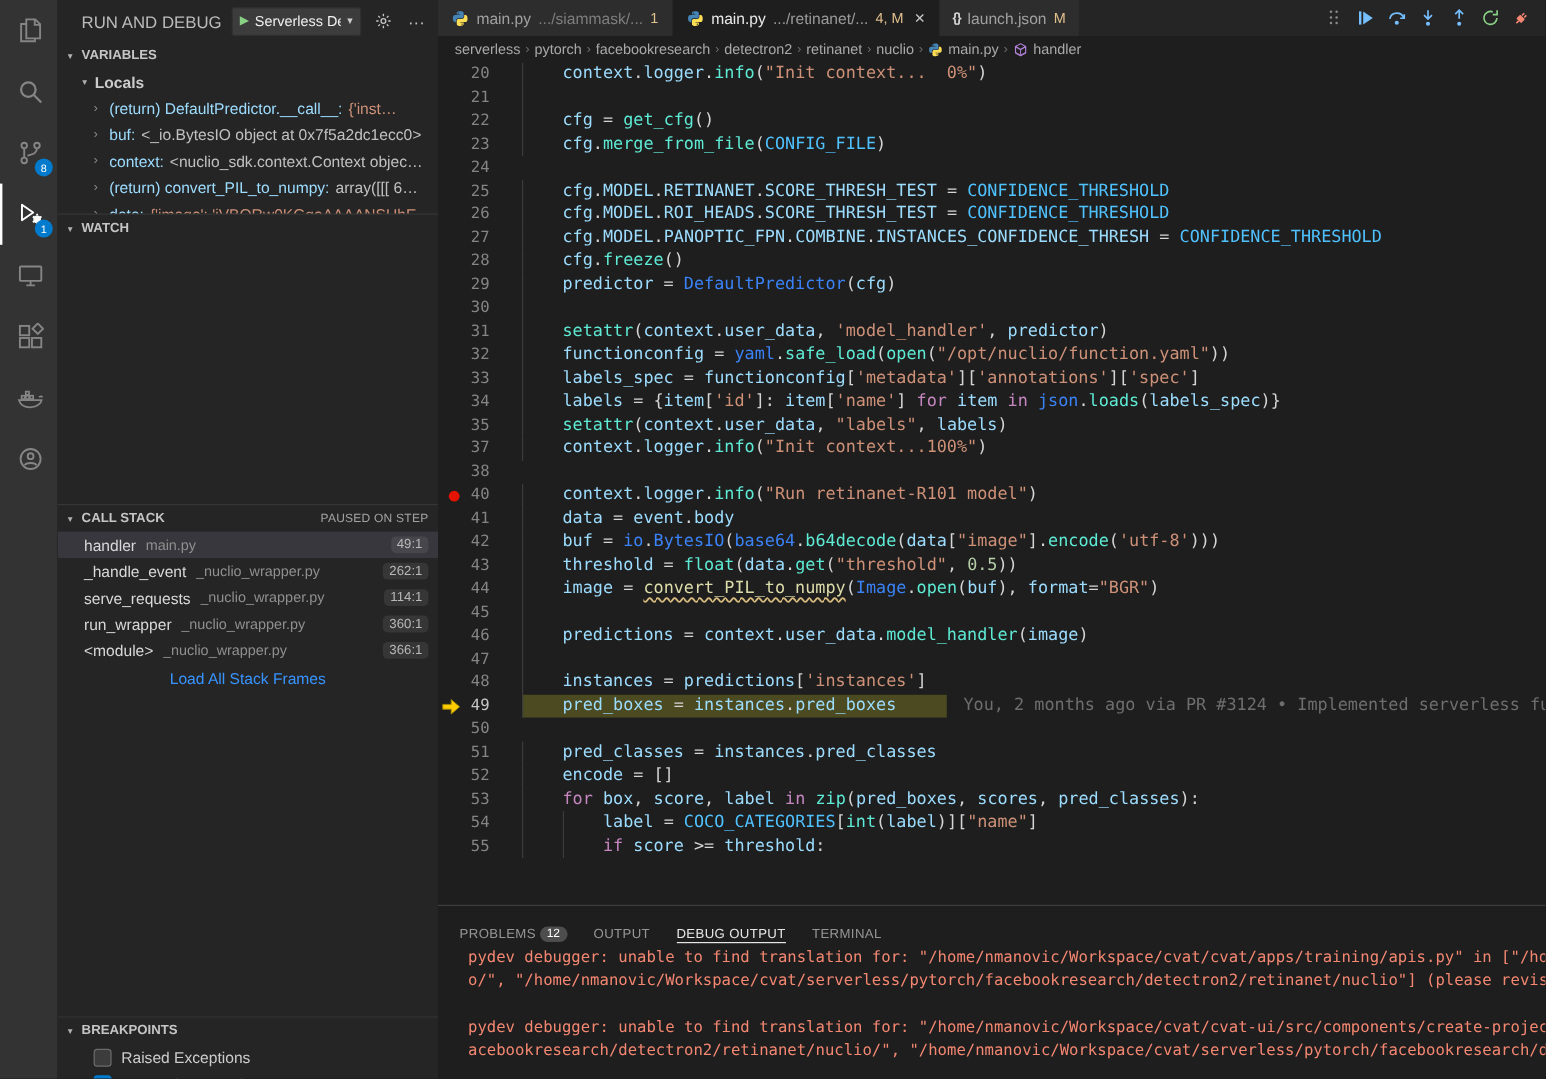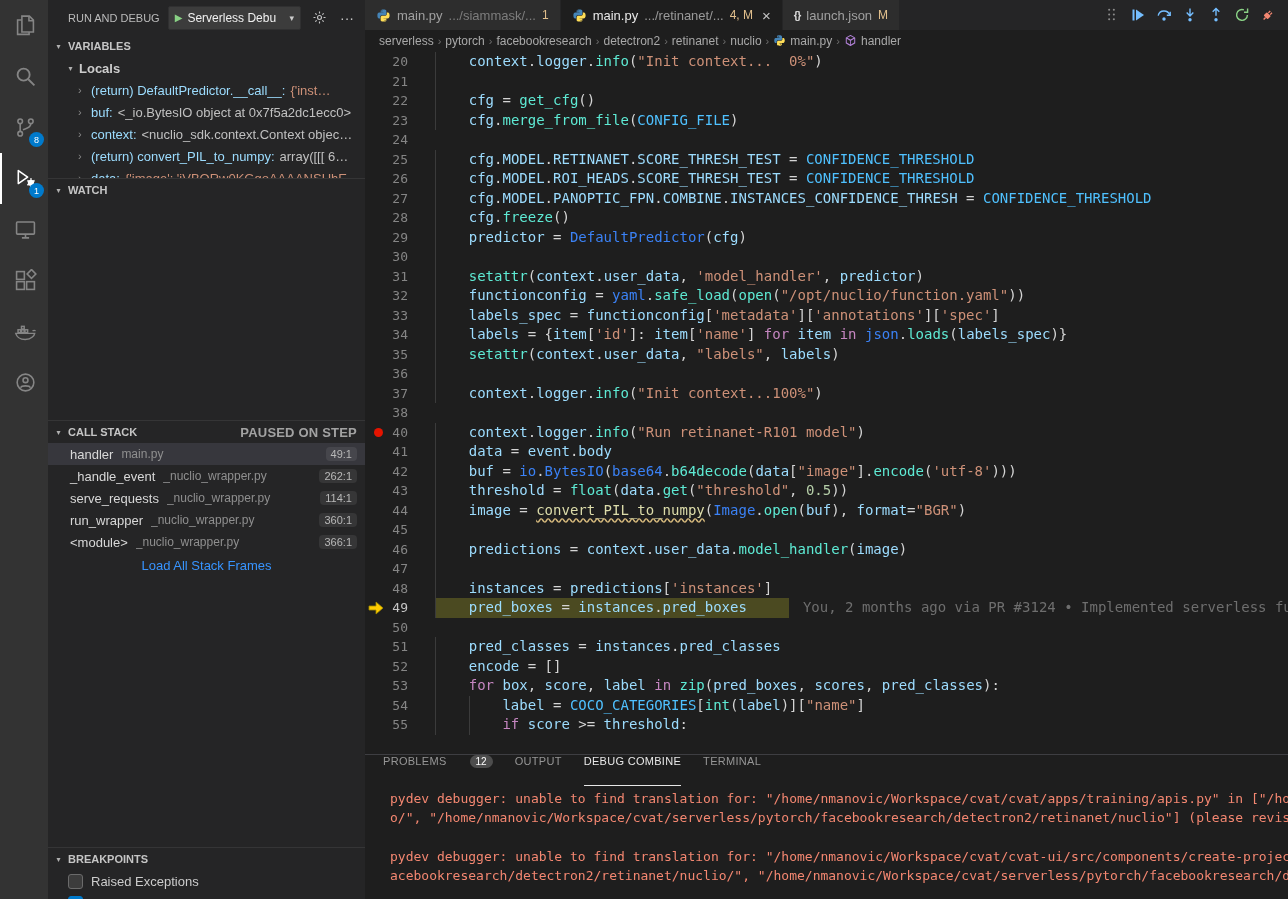--- a/index.html
+++ b/index.html
@@ -12,48 +12,48 @@
   .ab-item{position:relative;height:51px;display:flex;align-items:center;justify-content:center;
     color:#858585;border-left:2px solid transparent;cursor:pointer}
   .ab-item.active{color:#ffffff;border-left-color:#ffffff}
   .ab-icon{display:flex}
   .ab-badge{position:absolute;right:4px;bottom:6px;min-width:15px;height:15px;padding:0 3px;border-radius:9px;
     background:var(--accent,#007acc);color:#fff;font-size:9px;display:flex;align-items:center;justify-content:center}
 
   
   .sidebar{width:317px;background:#252526;flex:none;display:flex;flex-direction:column;overflow:hidden}
   .sb-top{height:35px;flex:none;display:flex;align-items:center;padding:0 8px 0 20px;gap:8px}
-  .sb-title{font-size:11px;color:#bbbbbb;white-space:nowrap;font-weight:400}
+  .sb-title{font-size:14px;color:#bbbbbb;white-space:nowrap;font-weight:400}
   .launch-select{height:24px;background:#3c3c3c;border:1px solid #303031;border-radius:2px;display:flex;align-items:center;
     gap:5px;padding:0 6px;font-size:12px;color:#f0f0f0;flex:1;min-width:0;cursor:pointer}
   .ls-label{white-space:nowrap;overflow:hidden}
   .play{color:#89d185;font-size:10px;line-height:1}
   .dd-chev{margin-left:auto;color:#cccccc;font-size:9px}
   .sb-iconbtn{width:20px;display:flex;align-items:center;justify-content:center;color:#c5c5c5;cursor:pointer;flex:none;font-size:14px}
   .section{overflow:hidden;position:relative}
   .sec-header{height:22px;display:flex;align-items:center;gap:3px;padding:0 8px 0 4px;font-size:11px;font-weight:700;color:#c5c5c5}
   .twist{font-size:8px;color:#b0b0b0;width:13px;text-align:center;flex:none}
   .sec-variables{height:143px;flex:none}
   .sec-watch{height:242px;flex:none;border-top:1px solid rgba(128,128,128,.18)}
   .sec-callstack{height:427px;flex:none;border-top:1px solid rgba(128,128,128,.18)}
   .sec-breakpoints{flex:1;border-top:1px solid rgba(128,128,128,.18)}
-  .paused{margin-left:auto;font-size:13px;font-weight:700;color:rgba(204,204,204,.75);letter-spacing:.2px}
+  .paused{margin-left:auto;font-size:10px;font-weight:400;color:rgba(204,204,204,.75);letter-spacing:.2px}
   .scope-row{height:22px;display:flex;align-items:center;padding-left:16px;gap:2px;font-weight:700;cursor:pointer}
   .tree-row{height:22px;display:flex;align-items:center;padding-left:30px;white-space:nowrap;overflow:hidden;cursor:pointer}
   .tw{color:#8a8a8a;width:13px;flex:none;font-size:11px}
   .var-name{color:#9cdcfe;flex:none}
   .var-value{color:#c0c0c0;margin-left:5px}
   .var-value.str{color:#ce9178}
   .cs-row{height:22px;display:flex;align-items:center;padding:0 8px 0 22px;gap:8px;white-space:nowrap;cursor:pointer}
   .cs-row.selected{background:#37373d}
   .cs-fn{color:#d8d8d8}
   .cs-file{color:#8f8f8f;font-size:12px;flex:1;overflow:hidden}
   .cs-loc{background:rgba(255,255,255,.08);border-radius:4px;padding:1px 5px;font-size:11px;color:#b8b8b8;flex:none}
   .cs-link{text-align:center;color:var(--link,#3794ff);margin-top:5px;font-size:13px;cursor:pointer}
-  .bp-row{height:22px;display:flex;align-items:center;gap:8px;padding-left:20px;cursor:pointer}
+  .bp-row{height:22px;display:flex;align-items:center;gap:8px;padding-left:30px;cursor:pointer}
   .cb{width:15px;height:15px;border:1px solid #6b6b6b;border-radius:3px;background:#3c3c3c;flex:none;
     display:flex;align-items:center;justify-content:center;font-size:10px;color:#fff}
   .cb.checked{background:var(--accent,#007acc);border-color:var(--accent,#007acc)}
 
   
   .main{flex:1;min-width:0;display:flex;flex-direction:column;background:#1e1e1e}
   .tabbar{height:30px;background:#252526;display:flex;align-items:stretch;flex:none}
   .tabs{display:flex}
   .tab{display:flex;align-items:center;gap:6px;padding:0 11px;background:#2d2d2d;border-right:1px solid #252526;
     font-size:13px;cursor:pointer;white-space:nowrap}
@@ -62,21 +62,21 @@
   .tab.active{background:#1e1e1e}
   .tab.active .title{color:#e8e8e8}
   .tab.active .desc{color:#9a9a9a}
   .tab .badge{color:var(--badge-modified,#e2c08d);font-size:12px}
   .tab .close{font-size:15px;color:#c5c5c5;margin-left:3px}
   .tabicon{display:flex;align-items:center}
   .tab-json-icon{color:#d7d7d7;font-size:11px;font-weight:700;letter-spacing:-1px}
   .editor-actions{margin-left:auto;display:flex;align-items:center;gap:10px;padding:0 12px}
   .editor-actions .ic{width:16px;height:16px;display:flex;cursor:pointer}
   .breadcrumbs{height:22px;display:flex;align-items: center;padding-left:14px;font-size:12px;color:#a9a9a9;flex:none;white-space:nowrap}
-  .bc-item{display:flex;align-items:flex-start;gap:4px;cursor:pointer}
+  .bc-item{display:flex;align-items:flex-end;gap:4px;cursor:pointer}
   .bc-sep{color:#6e6e6e;padding:0 4px;font-size:11px}
   .bc-ic{display:flex}
   .bc-ic svg{width:13px;height:13px}
 
   .codewrap{flex:1;overflow:hidden;position:relative;font-family:"DejaVu Sans Mono","Liberation Mono",monospace;font-size:14px}
   .cl{display:flex;height:19.5px;line-height:19.5px;white-space:pre}
   .gut{width:70px;flex:none;position:relative}
   .lnum{position:absolute;right:27px;top:0;color:#858585;font-size:13px;line-height:19.5px}
   .lnum.cur{color:#c6c6c6}
   .bpdot{position:absolute;left:9px;top:5.5px;width:9px;height:9px;border-radius:50%;background:var(--breakpoint,#e51400)}
@@ -92,21 +92,21 @@
   .tk-k{color:#569cd6}
   .tk-c{color:#c586c0}
   .tk-C{color:#4fc1ff}
   .tk-s{color:#ce9178}
   .tk-n{color:#b5cea8}
   .tk-t{color:#3b82f6}
 
   
   .panel{height:145px;flex:none;border-top:1px solid #3e3e42;display:flex;flex-direction:column;background:#1e1e1e}
   .panel-tabs{height:31px;display:flex;align-items:center;padding-left:18px;gap:22px;flex:none}
-  .ptab{font-size:11px;letter-spacing:.3px;color:#969696;height:100%;display:flex;align-items:flex-start;gap:23px;cursor:pointer;
+  .ptab{font-size:11px;letter-spacing:.3px;color:#969696;height:100%;display:flex;align-items:flex-end;gap:3px;cursor:pointer;
     border-bottom:1px solid transparent}
   .ptab.active{color:#e7e7e7;border-bottom-color:#e7e7e7}
   .pbadge{background:#4d4d4d;color:#ffffff;border-radius:9px;padding:1px 6px;font-size:10px;letter-spacing:0}
   .console{flex:1;overflow:hidden;padding:3px 0 0 25px;font-family:"DejaVu Sans Mono","Liberation Mono",monospace;
     font-size:13px;line-height:19.2px}
   .console-line{color:var(--error-text,#f48771);white-space:pre;overflow:hidden}
 </style>
 </head>
 <body>
 
@@ -452,21 +452,20 @@
           <div class="cl"><div class="gut"><span class="lnum">26</span></div><div class="ltext"><span class="iguide" style="left: calc(0ch);"></span><span class="tk-p">    </span><span class="tk-v">cfg</span><span class="tk-p">.</span><span class="tk-v">MODEL</span><span class="tk-p">.</span><span class="tk-v">ROI_HEADS</span><span class="tk-p">.</span><span class="tk-v">SCORE_THRESH_TEST</span><span class="tk-p"> = </span><span class="tk-C">CONFIDENCE_THRESHOLD</span></div></div>
           <div class="cl"><div class="gut"><span class="lnum">27</span></div><div class="ltext"><span class="iguide" style="left: calc(0ch);"></span><span class="tk-p">    </span><span class="tk-v">cfg</span><span class="tk-p">.</span><span class="tk-v">MODEL</span><span class="tk-p">.</span><span class="tk-v">PANOPTIC_FPN</span><span class="tk-p">.</span><span class="tk-v">COMBINE</span><span class="tk-p">.</span><span class="tk-v">INSTANCES_CONFIDENCE_THRESH</span><span class="tk-p"> = </span><span class="tk-C">CONFIDENCE_THRESHOLD</span></div></div>
           <div class="cl"><div class="gut"><span class="lnum">28</span></div><div class="ltext"><span class="iguide" style="left: calc(0ch);"></span><span class="tk-p">    </span><span class="tk-v">cfg</span><span class="tk-p">.</span><span class="tk-f">freeze</span><span class="tk-p">()</span></div></div>
           <div class="cl"><div class="gut"><span class="lnum">29</span></div><div class="ltext"><span class="iguide" style="left: calc(0ch);"></span><span class="tk-p">    </span><span class="tk-v">predictor</span><span class="tk-p"> = </span><span class="tk-t">DefaultPredictor</span><span class="tk-p">(</span><span class="tk-v">cfg</span><span class="tk-p">)</span></div></div>
           <div class="cl"><div class="gut"><span class="lnum">30</span></div><div class="ltext"><span class="iguide" style="left: calc(0ch);"></span></div></div>
           <div class="cl"><div class="gut"><span class="lnum">31</span></div><div class="ltext"><span class="iguide" style="left: calc(0ch);"></span><span class="tk-p">    </span><span class="tk-f">setattr</span><span class="tk-p">(</span><span class="tk-v">context</span><span class="tk-p">.</span><span class="tk-v">user_data</span><span class="tk-p">, </span><span class="tk-s">'model_handler'</span><span class="tk-p">, </span><span class="tk-v">predictor</span><span class="tk-p">)</span></div></div>
           <div class="cl"><div class="gut"><span class="lnum">32</span></div><div class="ltext"><span class="iguide" style="left: calc(0ch);"></span><span class="tk-p">    </span><span class="tk-v">functionconfig</span><span class="tk-p"> = </span><span class="tk-t">yaml</span><span class="tk-p">.</span><span class="tk-f">safe_load</span><span class="tk-p">(</span><span class="tk-f">open</span><span class="tk-p">(</span><span class="tk-s">"/opt/nuclio/function.yaml"</span><span class="tk-p">))</span></div></div>
           <div class="cl"><div class="gut"><span class="lnum">33</span></div><div class="ltext"><span class="iguide" style="left: calc(0ch);"></span><span class="tk-p">    </span><span class="tk-v">labels_spec</span><span class="tk-p"> = </span><span class="tk-v">functionconfig</span><span class="tk-p">[</span><span class="tk-s">'metadata'</span><span class="tk-p">][</span><span class="tk-s">'annotations'</span><span class="tk-p">][</span><span class="tk-s">'spec'</span><span class="tk-p">]</span></div></div>
           <div class="cl"><div class="gut"><span class="lnum">34</span></div><div class="ltext"><span class="iguide" style="left: calc(0ch);"></span><span class="tk-p">    </span><span class="tk-v">labels</span><span class="tk-p"> = {</span><span class="tk-v">item</span><span class="tk-p">[</span><span class="tk-s">'id'</span><span class="tk-p">]: </span><span class="tk-v">item</span><span class="tk-p">[</span><span class="tk-s">'name'</span><span class="tk-p">] </span><span class="tk-c">for</span><span class="tk-p"> </span><span class="tk-v">item</span><span class="tk-p"> </span><span class="tk-c">in</span><span class="tk-p"> </span><span class="tk-t">json</span><span class="tk-p">.</span><span class="tk-f">loads</span><span class="tk-p">(</span><span class="tk-v">labels_spec</span><span class="tk-p">)}</span></div></div>
           <div class="cl"><div class="gut"><span class="lnum">35</span></div><div class="ltext"><span class="iguide" style="left: calc(0ch);"></span><span class="tk-p">    </span><span class="tk-f">setattr</span><span class="tk-p">(</span><span class="tk-v">context</span><span class="tk-p">.</span><span class="tk-v">user_data</span><span class="tk-p">, </span><span class="tk-s">"labels"</span><span class="tk-p">, </span><span class="tk-v">labels</span><span class="tk-p">)</span></div></div>
-          <div class="cl"><div class="gut"><span class="lnum">36</span></div><div class="ltext"><span class="iguide" style="left: calc(0ch);"></span></div></div>
           <div class="cl"><div class="gut"><span class="lnum">37</span></div><div class="ltext"><span class="iguide" style="left: calc(0ch);"></span><span class="tk-p">    </span><span class="tk-v">context</span><span class="tk-p">.</span><span class="tk-v">logger</span><span class="tk-p">.</span><span class="tk-f">info</span><span class="tk-p">(</span><span class="tk-s">"Init context...100%"</span><span class="tk-p">)</span></div></div>
           <div class="cl"><div class="gut"><span class="lnum">38</span></div><div class="ltext"></div></div>
           <div class="cl"><div class="gut"><span class="bpdot"></span><span class="lnum">40</span></div><div class="ltext"><span class="iguide" style="left: calc(0ch);"></span><span class="tk-p">    </span><span class="tk-v">context</span><span class="tk-p">.</span><span class="tk-v">logger</span><span class="tk-p">.</span><span class="tk-f">info</span><span class="tk-p">(</span><span class="tk-s">"Run retinanet-R101 model"</span><span class="tk-p">)</span></div></div>
           <div class="cl"><div class="gut"><span class="lnum">41</span></div><div class="ltext"><span class="iguide" style="left: calc(0ch);"></span><span class="tk-p">    </span><span class="tk-v">data</span><span class="tk-p"> = </span><span class="tk-v">event</span><span class="tk-p">.</span><span class="tk-v">body</span></div></div>
           <div class="cl"><div class="gut"><span class="lnum">42</span></div><div class="ltext"><span class="iguide" style="left: calc(0ch);"></span><span class="tk-p">    </span><span class="tk-v">buf</span><span class="tk-p"> = </span><span class="tk-t">io</span><span class="tk-p">.</span><span class="tk-t">BytesIO</span><span class="tk-p">(</span><span class="tk-t">base64</span><span class="tk-p">.</span><span class="tk-f">b64decode</span><span class="tk-p">(</span><span class="tk-v">data</span><span class="tk-p">[</span><span class="tk-s">"image"</span><span class="tk-p">].</span><span class="tk-f">encode</span><span class="tk-p">(</span><span class="tk-s">'utf-8'</span><span class="tk-p">)))</span></div></div>
           <div class="cl"><div class="gut"><span class="lnum">43</span></div><div class="ltext"><span class="iguide" style="left: calc(0ch);"></span><span class="tk-p">    </span><span class="tk-v">threshold</span><span class="tk-p"> = </span><span class="tk-f">float</span><span class="tk-p">(</span><span class="tk-v">data</span><span class="tk-p">.</span><span class="tk-f">get</span><span class="tk-p">(</span><span class="tk-s">"threshold"</span><span class="tk-p">, </span><span class="tk-n">0.5</span><span class="tk-p">))</span></div></div>
           <div class="cl"><div class="gut"><span class="lnum">44</span></div><div class="ltext"><span class="iguide" style="left: calc(0ch);"></span><span class="tk-p">    </span><span class="tk-v">image</span><span class="tk-p"> = </span><span class="tk-fsq">convert_PIL_to_numpy</span><span class="tk-p">(</span><span class="tk-t">Image</span><span class="tk-p">.</span><span class="tk-f">open</span><span class="tk-p">(</span><span class="tk-v">buf</span><span class="tk-p">), </span><span class="tk-v">format</span><span class="tk-p">=</span><span class="tk-s">"BGR"</span><span class="tk-p">)</span></div></div>
           <div class="cl"><div class="gut"><span class="lnum">45</span></div><div class="ltext"><span class="iguide" style="left: calc(0ch);"></span></div></div>
           <div class="cl"><div class="gut"><span class="lnum">46</span></div><div class="ltext"><span class="iguide" style="left: calc(0ch);"></span><span class="tk-p">    </span><span class="tk-v">predictions</span><span class="tk-p"> = </span><span class="tk-v">context</span><span class="tk-p">.</span><span class="tk-v">user_data</span><span class="tk-p">.</span><span class="tk-f">model_handler</span><span class="tk-p">(</span><span class="tk-v">image</span><span class="tk-p">)</span></div></div>
           <div class="cl"><div class="gut"><span class="lnum">47</span></div><div class="ltext"><span class="iguide" style="left: calc(0ch);"></span></div></div>
@@ -485,21 +484,21 @@
     <div class="panel">
       <div class="panel-tabs" id="panel-tabs">
           <div class="ptab">
             <span>PROBLEMS</span>
             <span class="pbadge">12</span>
           </div>
           <div class="ptab">
             <span>OUTPUT</span>
           </div>
           <div class="ptab active">
-            <span>DEBUG COMBINE</span>
+            <span>DEBUG OUTPUT</span>
           </div>
           <div class="ptab">
             <span>TERMINAL</span>
           </div>
         </div>
       <div class="console" id="console-lines">
           <div class="console-line">pydev debugger: unable to find translation for: "/home/nmanovic/Workspace/cvat/cvat/apps/training/apis.py" in ["/home/nmanovic/Workspac</div>
           <div class="console-line">o/", "/home/nmanovic/Workspace/cvat/serverless/pytorch/facebookresearch/detectron2/retinanet/nuclio"] (please revise your path mapping</div>
           <div class="console-line">&nbsp;</div>
           <div class="console-line">pydev debugger: unable to find translation for: "/home/nmanovic/Workspace/cvat/cvat-ui/src/components/create-project-page/create-proje</div>

